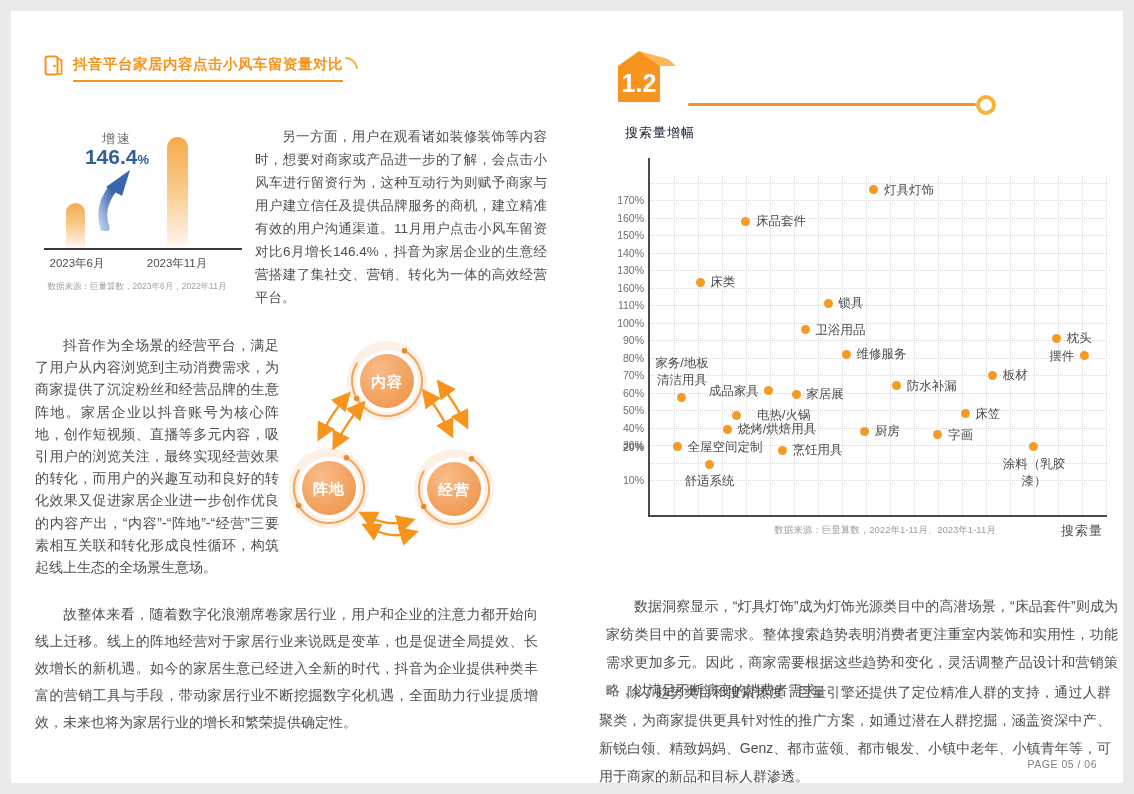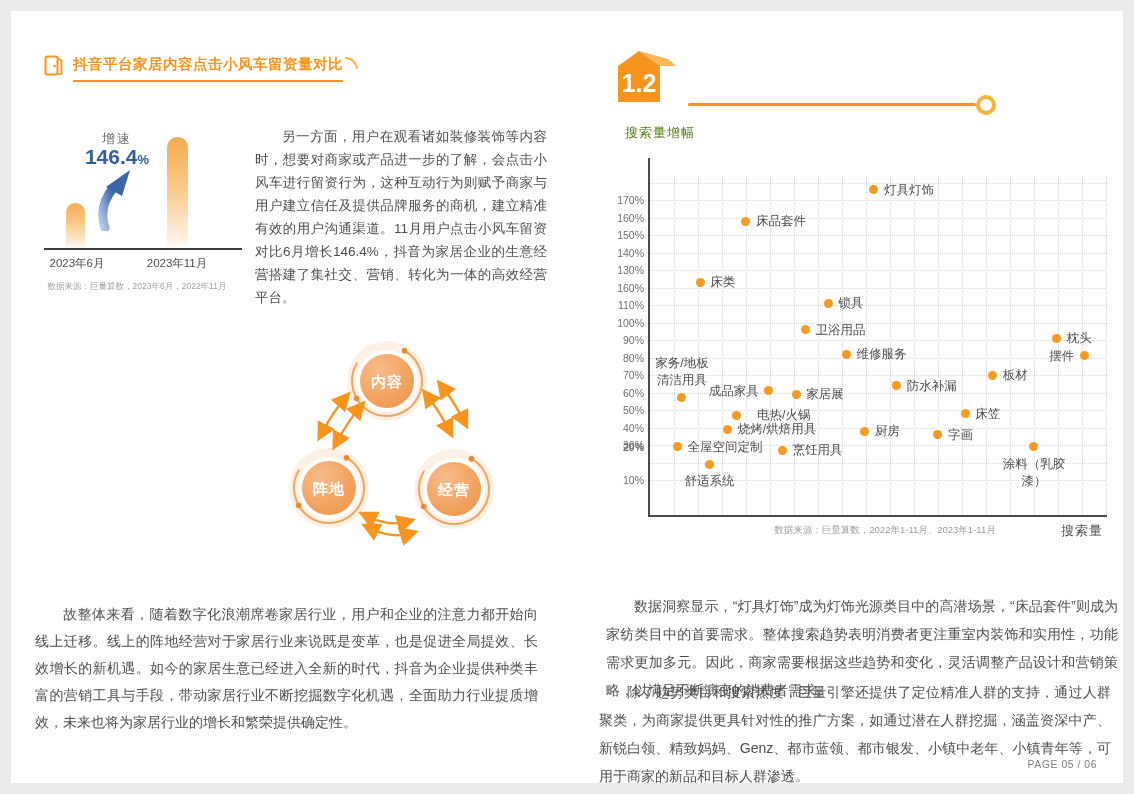--- a/index.html
+++ b/index.html
@@ -45,21 +45,21 @@
   .rheader{left:618px;top:48px;}
   .r-badge{position:absolute;left:0;top:2px;}
   .r-title{position:absolute;left:72px;top:4px;color:#f7941e;font-weight:bold;
     font-size:17px;line-height:23px;letter-spacing:1px;white-space:nowrap;}
   .r-underline{position:absolute;left:70px;top:55px;width:288px;height:3px;background:#f7941e;border-radius:2px;}
   .r-ring{position:absolute;left:358px;top:47px;width:12px;height:12px;border:4px solid #f9b437;
     border-radius:50%;background:#fff;}
 
   
   .scatter{left:625px;top:124px;width:490px;height:420px;}
-  .sc-ylabel{position:absolute;left:0;top:0;font-size:13px;color:#4d7c0f;letter-spacing:1px;}
+  .sc-ylabel{position:absolute;left:0;top:0;font-size:13px;color:#0f172a;letter-spacing:1px;}
   .sc-plot{position:absolute;left:23px;top:34px;width:457px;height:357px;
     border-left:2px solid #4a4a4a;border-bottom:2px solid #4a4a4a;}
   .hgrid{position:absolute;left:0;width:457px;height:0;border-top:1px dotted #d9d9d9;}
   .vgrid{position:absolute;top:18px;bottom:0;width:0;border-left:1px dotted #d9d9d9;}
   .ytick{position:absolute;left:-40px;width:34px;text-align:right;
     font-size:10.5px;color:#6f6f6f;}
   .dot{position:absolute;width:9px;height:9px;border-radius:50%;background:#f59a23;}
   .pt-label{position:absolute;font-size:12.5px;color:#4b4b4d;white-space:pre-line;}
   .sc-xlabel{position:absolute;left:436px;top:398px;font-size:13px;color:#4c4c4c;letter-spacing:1px;}
   .sc-source{position:absolute;left:115px;top:400px;width:290px;text-align:center;
@@ -101,20 +101,21 @@
     </svg>
     <div class="gbar gbar1" style="height: 45px;"></div>
     <div class="gbar gbar2" style="height: 111px;"></div>
     <div class="g-axis"></div>
     <div class="g-cat g-cat1">2023年6月</div>
     <div class="g-cat g-cat2">2023年11月</div>
     <div class="g-source">数据来源：巨量算数，2023年6月，2022年11月</div>
   </div>
 
   <div class="abs para pL1">另一方面，用户在观看诸如装修装饰等内容时，想要对商家或产品进一步的了解，会点击小风车进行留资行为，这种互动行为则赋予商家与用户建立信任及提供品牌服务的商机，建立精准有效的用户沟通渠道。11月用户点击小风车留资对比6月增长146.4%，抖音为家居企业的生意经营搭建了集社交、营销、转化为一体的高效经营平台。</div>
+  <div class="abs para pL2">抖音作为全场景的经营平台，满足了用户从内容浏览到主动消费需求，为商家提供了沉淀粉丝和经营品牌的生意阵地。家居企业以抖音账号为核心阵地，创作短视频、直播等多元内容，吸引用户的浏览关注，最终实现经营效果的转化，而用户的兴趣互动和良好的转化效果又促进家居企业进一步创作优良的内容产出，“内容”-“阵地”-“经营”三要素相互关联和转化形成良性循环，构筑起线上生态的全场景生意场。</div>
 
   <svg class="abs diagram" width="262" height="232" viewBox="0 0 262 232">
     <defs>
       <radialGradient id="nodeGrad" cx="0.35" cy="0.3" r="0.9">
         <stop offset="0" stop-color="#f8bc8a"></stop>
           <stop offset="1" stop-color="#ee9245"></stop>
       </radialGradient>
       <marker id="mEnd" markerWidth="8" markerHeight="8" refX="5" refY="4" orient="auto">
         <path d="M0,0 L8,4 L0,8 Z" fill="#f7941e"></path>
       </marker>

